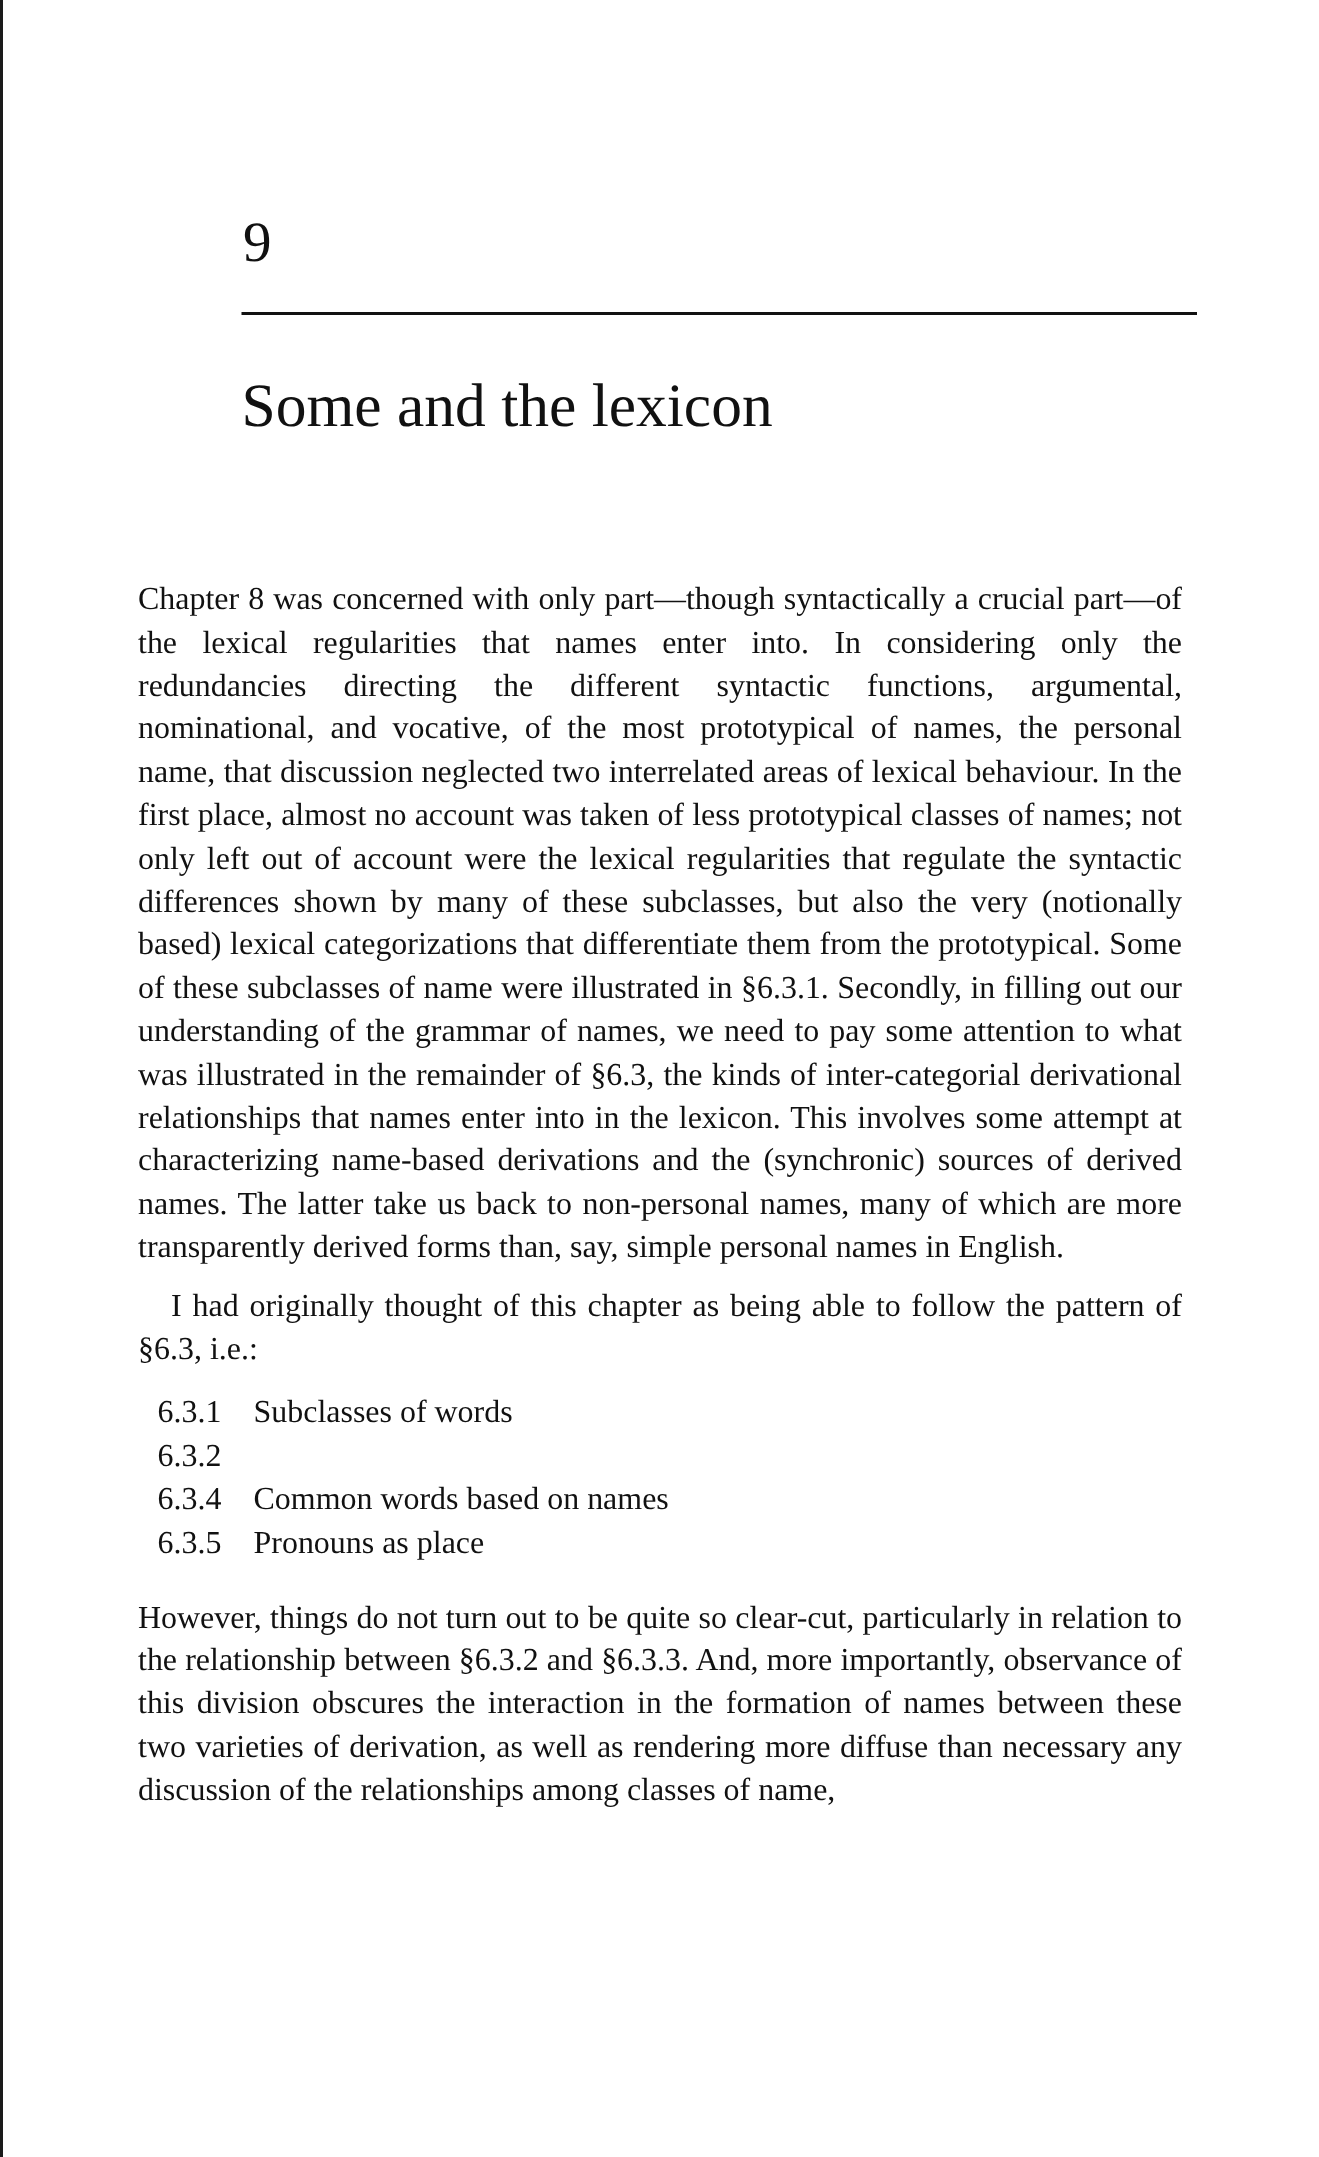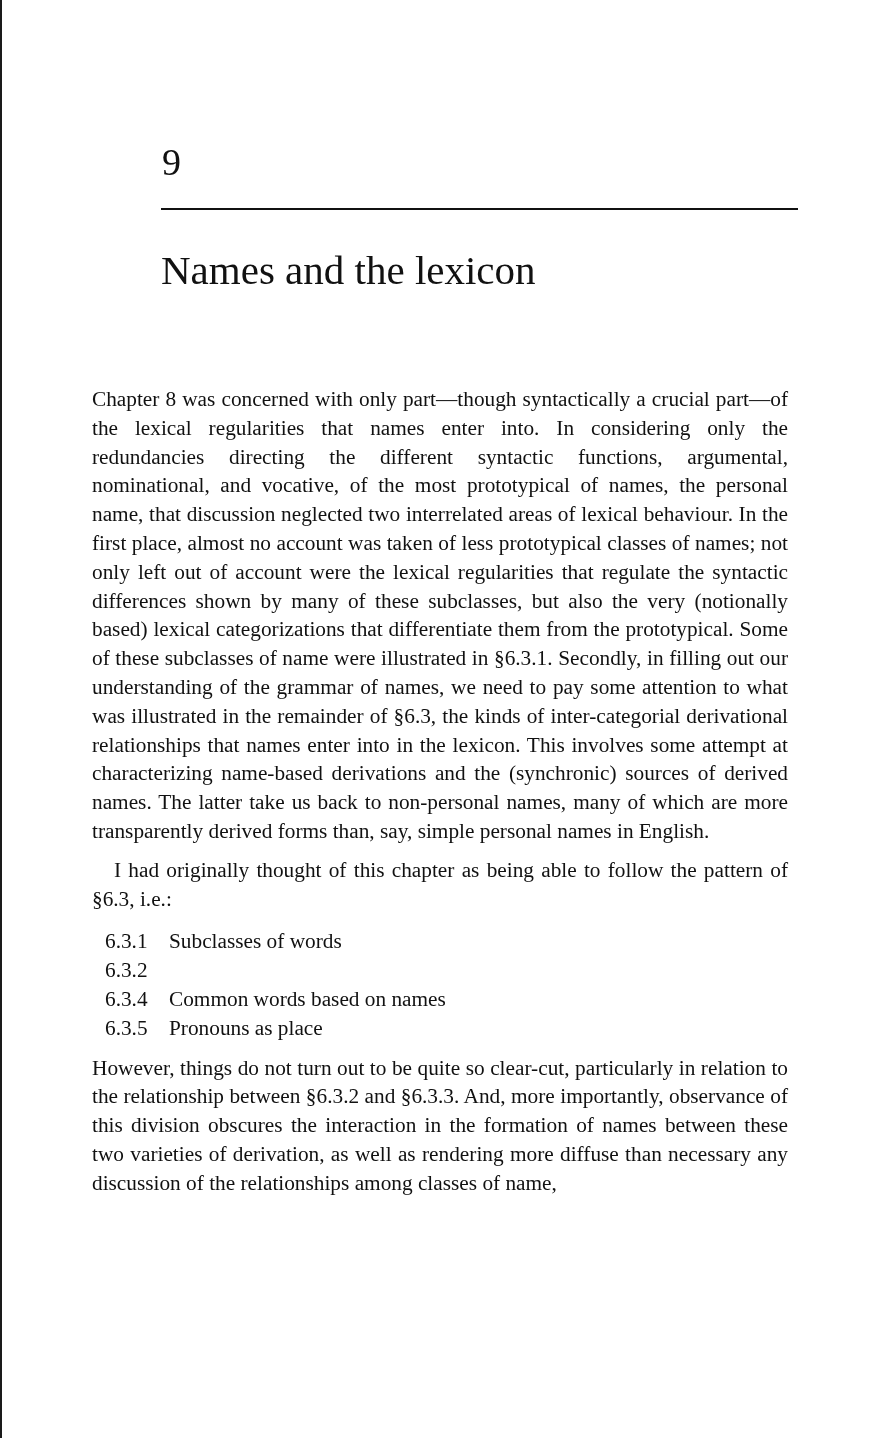--- a/index.html
+++ b/index.html
@@ -64,21 +64,21 @@
     .body-text p {
       margin: 10px;
       text-align: justify;
       hyphens: none;
     }
     .body-text p.indent {
       text-indent: 22px;
     }
     .section-list {
       list-style: none;
-      margin: 14px 0 11px 0;
+      margin: 14px 0 21px 0;
       padding: 0 0 0 23px;
     }
     .section-list li {
       display: flex;
       line-height: 28.8px;
       white-space: nowrap;
     }
     .section-num {
       display: inline-block;
       width: 64px;
@@ -89,21 +89,21 @@
     }
   </style>
 </head>
 <body>
 
 <div class="page-edge"></div>
 
 <header class="chapter-head">
   <div class="chapter-number">9</div>
   <div class="chapter-rule"></div>
-  <h1 class="chapter-title">Names and the lexicon</h1>
+  <h1 class="chapter-title">Some and the lexicon</h1>
 </header>
 
 <main class="body-text">
   <p>Chapter 8 was concerned with only part—though syntactically a crucial part—of the lexical regularities that names enter into. In considering only the redundancies directing the different syntactic functions, argumental, nominational, and vocative, of the most prototypical of names, the personal name, that discussion neglected two interrelated areas of lexical behaviour. In the first place, almost no account was taken of less prototypical classes of names; not only left out of account were the lexical regularities that regulate the syntactic differences shown by many of these subclasses, but also the very (notionally based) lexical categorizations that differentiate them from the prototypical. Some of these subclasses of name were illustrated in §6.3.1. Secondly, in filling out our understanding of the grammar of names, we need to pay some attention to what was illustrated in the remainder of §6.3, the kinds of inter-categorial derivational relationships that names enter into in the lexicon. This involves some attempt at characterizing name-based derivations and the (synchronic) sources of derived names. The latter take us back to non-personal names, many of which are more transparently derived forms than, say, simple personal names in English.</p>
   <p class="indent">I had originally thought of this chapter as being able to follow the pattern of §6.3, i.e.:</p>
 
   <ul class="section-list">
     <li>
       <span class="section-num">6.3.1</span>
       <span class="section-label">Subclasses of words</span>

